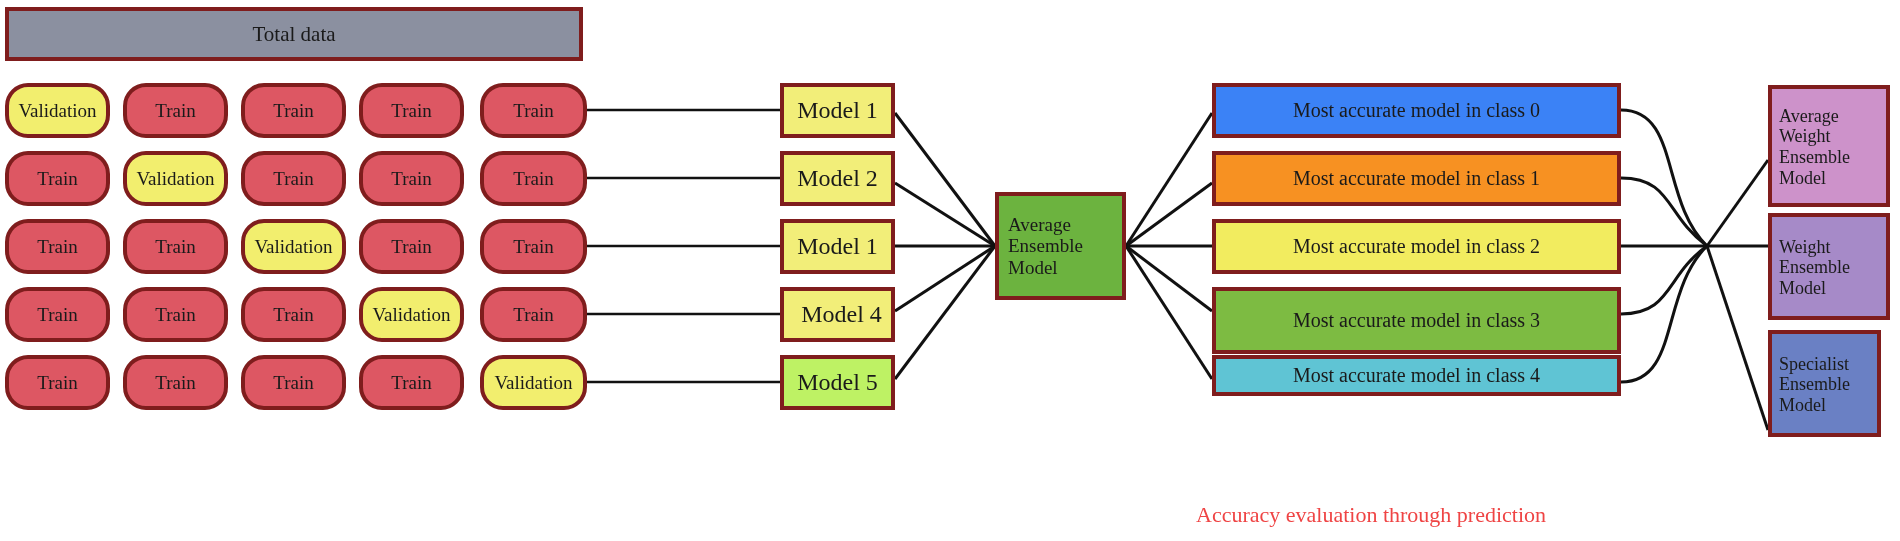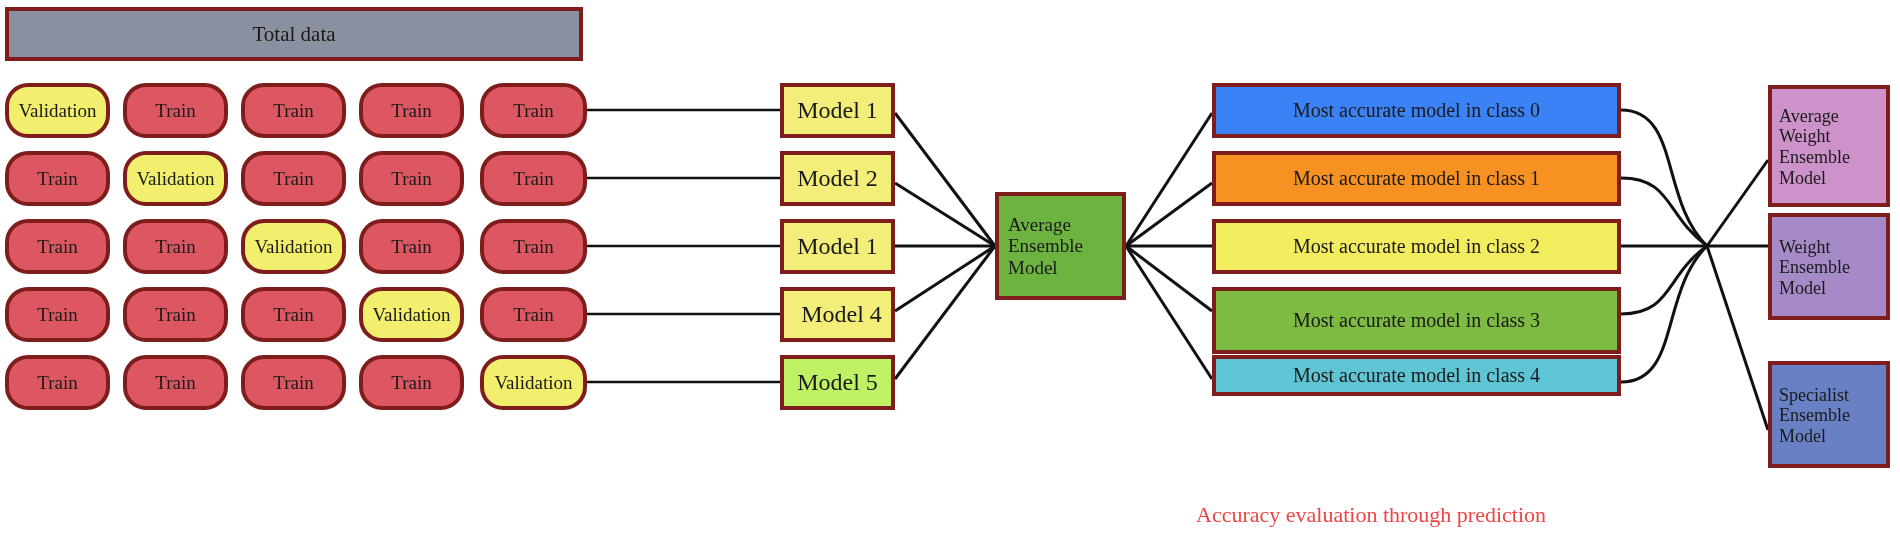--- a/index.html
+++ b/index.html
@@ -191,21 +191,21 @@
     <span>Average</span>
     <span>Weight</span>
     <span>Ensemble</span>
     <span>Model</span>
   </div>
   <div class="box out" style="left:1768px;top:213px;width:122px;height:107px;background:#a68ac8;">
     <span>Weight</span>
     <span>Ensemble</span>
     <span>Model</span>
   </div>
-  <div class="box out" style="left:1768px;top:330px;width:122px;height:107px;background:#6a80c4;margin-top:31px;">
+  <div class="box out" style="left:1768px;top:330px;width:113px;height:107px;background:#6a80c4;">
     <span>Specialist</span>
     <span>Ensemble</span>
     <span>Model</span>
   </div>
 
   <div class="caption" style="left:1196px;top:502px;">
     <span>Accuracy evaluation through prediction</span>
   </div>
 
 </div>

